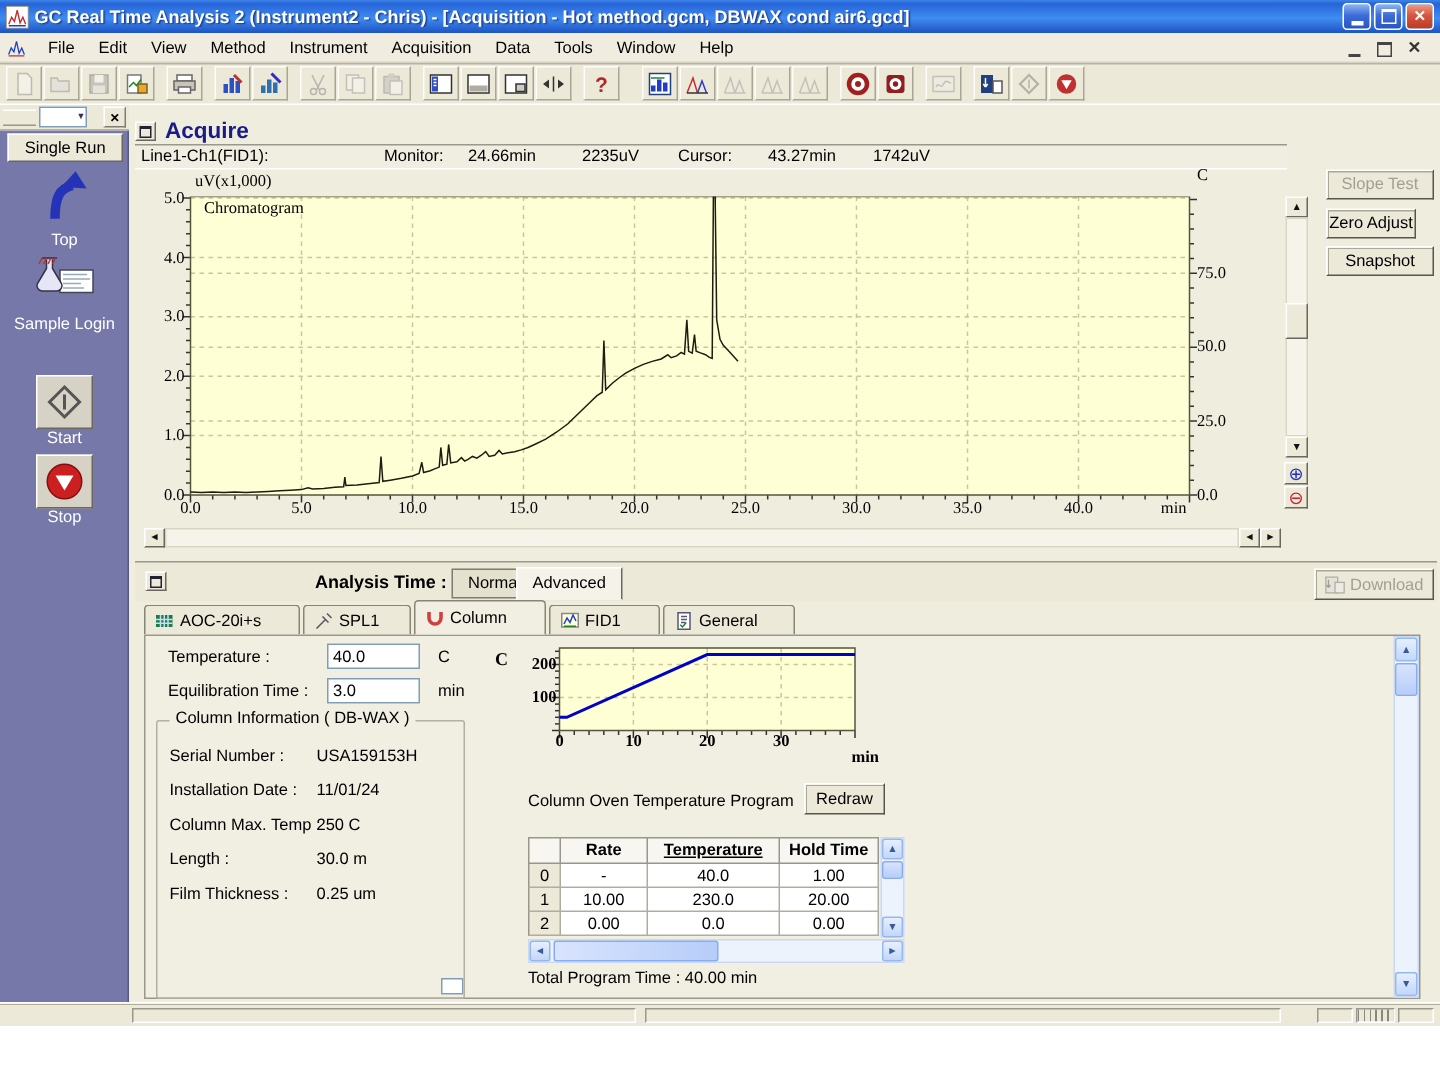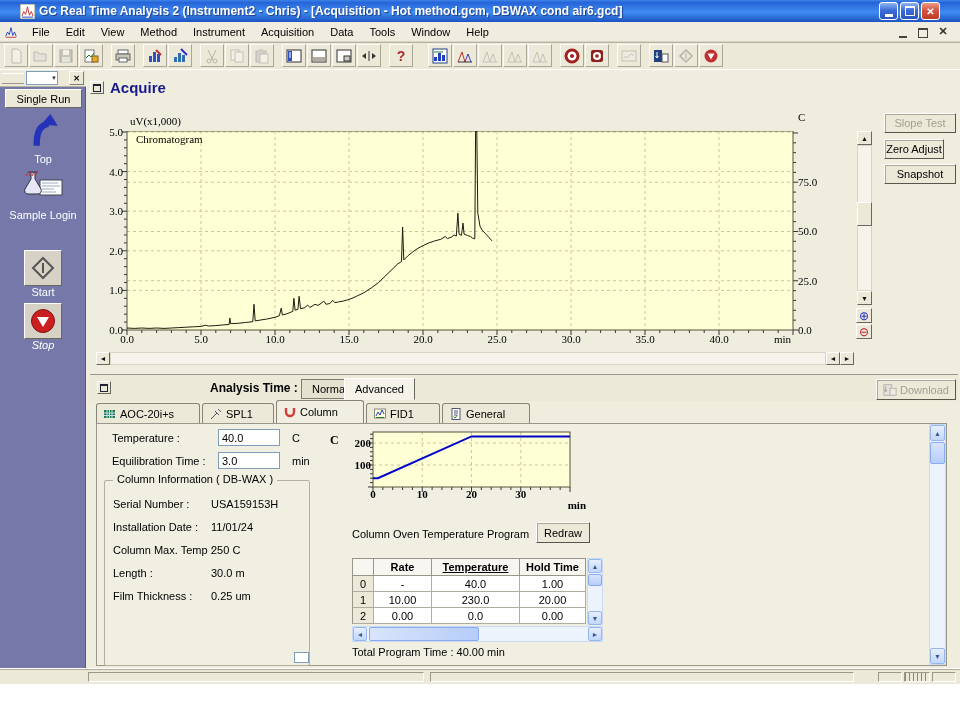--- a/index.html
+++ b/index.html
@@ -1,21 +1,21 @@
 <!DOCTYPE html>
 <html><head>
 <meta charset="utf-8">
 <style>
   html,body{margin:0;padding:0;background:#fff;}
   body{width:960px;height:720px;font-family:"Liberation Sans",sans-serif;font-size:11px;color:#000;position:relative;overflow:hidden;}
   .window{position:absolute;left:0;top:0;width:960px;height:684px;background:#ECE9D8;overflow:hidden;}
   
   .titlebar{position:absolute;left:0;top:0;width:960px;height:22px;
     background:linear-gradient(180deg,#3C83E8 0%,#2664D8 12%,#3F8CF2 55%,#1D53C2 100%);
-    display:flex;align-items:center;padding:0 18px;box-sizing:border-box;}
+    display:flex;align-items:center;padding:0 2px;box-sizing:border-box;}
   .appicon{width:15px;height:15px;margin:0 4px 0 2px;flex:none;}
   .title-text{color:#fff;font-weight:bold;font-size:12px;text-shadow:1px 1px 1px #1a3a8a;white-space:nowrap;overflow:hidden;flex:1;}
   .winbtns{display:flex;gap:2px;margin-right:2px;}
   .wbtn{width:19px;height:18px;border-radius:3px;border:1px solid #fff;display:flex;align-items:center;justify-content:center;
     background:linear-gradient(#8FB4F2,#3D6CD8 45%,#2A55C0);color:#fff;font-size:10px;font-weight:bold;box-sizing:border-box;}
   .wbtn.close{background:linear-gradient(#EC9C85,#D75641 45%,#BE3A21);}
   .wbtn .minbar{width:8px;height:3px;background:#fff;margin-top:8px;}
   .wbtn .restsq{width:8px;height:7px;border:1px solid #fff;border-top:2px solid #fff;}
   
   .menubar{position:absolute;left:0;top:22px;width:960px;height:20px;background:#F0EDE0;border-bottom:1px solid #d8d4c4;
@@ -398,36 +398,45 @@
               <path d="M20 13h16M20 16h18M20 19h12M20 22h14" stroke="#9ab"></path>
               <path d="M6 2h10M9 3v6l-6 10a3.5 3.5 0 003 5h10a3.5 3.5 0 003-5L13 9V3" fill="#e6e6f6" stroke="#334"></path>
               <path d="M4 6l2-4M7 6l2-4M10 6l2-4M13 6l2-4" stroke="#c03030"></path>
             </svg></span><div>Sample Login</div></div>
         <div class="side-item" style="top: 180px;"><span class="side-btnface">
             <svg width="24" height="24" viewBox="0 0 24 24">
               <path d="M12 2l10 10-10 10L2 12z" fill="none" stroke="#555" stroke-width="2"></path>
               <path d="M12 7v10" stroke="#555" stroke-width="2"></path>
             </svg>
           </span><div>Start</div></div>
-        <div class="side-item" style="top: 233px; font-style: italic;"><span class="side-btnface">
+        <div class="side-item" style="top: 233px;"><span class="side-btnface">
             <svg width="28" height="28" viewBox="0 0 28 28">
               <circle cx="14" cy="14" r="11.5" fill="#cc2020" stroke="#801010"></circle>
               <path d="M8 10h12l-6 10z" fill="#fff"></path>
             </svg>
           </span><div>Stop</div></div>
       </div>
   </div>
 
   <div class="acq-title">
     <span class="small-winicon">
         <i></i>
       </span>
     <span class="t">Acquire</span>
   </div>
 
+  <div class="infoline">
+    <span style="left:4px">Line1-Ch1(FID1):</span>
+    <span style="left:166px">Monitor:</span>
+    <span style="left:222px">24.66min</span>
+    <span style="left:298px">2235uV</span>
+    <span style="left:362px">Cursor:</span>
+    <span style="left:422px">43.27min</span>
+    <span style="left:492px">1742uV</span>
+  </div>
 
   <svg id="main-chart" style="position:absolute;left:113px;top:131px" width="690" height="213">
       <rect x="14" y="0" width="666" height="199" fill="#FFFFD6"></rect>
       <line x1="88" x2="88" y1="0" y2="199" stroke="#c9c897" stroke-dasharray="3,3"></line>
       <line x1="162" x2="162" y1="0" y2="199" stroke="#c9c897" stroke-dasharray="3,3"></line>
       <line x1="236" x2="236" y1="0" y2="199" stroke="#c9c897" stroke-dasharray="3,3"></line>
       <line x1="310" x2="310" y1="0" y2="199" stroke="#c9c897" stroke-dasharray="3,3"></line>
       <line x1="384" x2="384" y1="0" y2="199" stroke="#c9c897" stroke-dasharray="3,3"></line>
       <line x1="458" x2="458" y1="0" y2="199" stroke="#c9c897" stroke-dasharray="3,3"></line>
       <line x1="532" x2="532" y1="0" y2="199" stroke="#c9c897" stroke-dasharray="3,3"></line>

